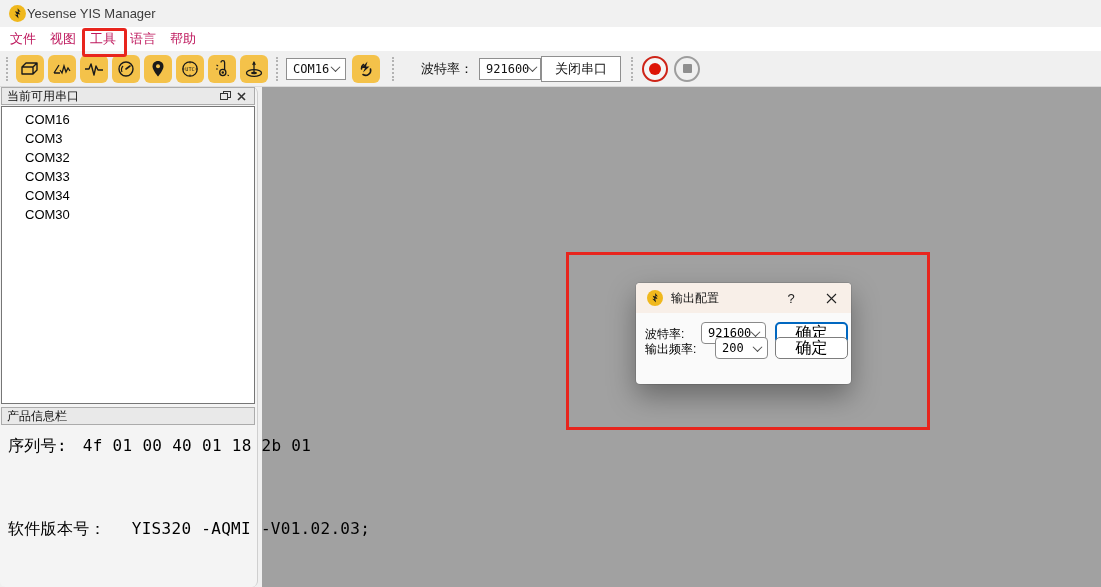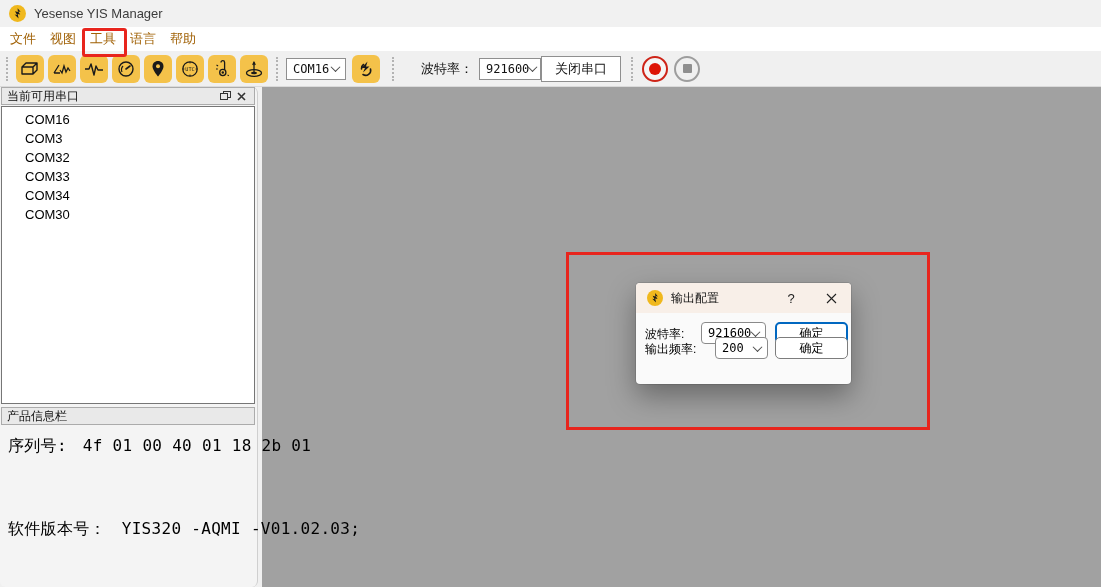--- a/index.html
+++ b/index.html
@@ -5,24 +5,24 @@
   html,body{margin:0;padding:0;}
   body{
     width:1101px;height:587px;position:relative;overflow:hidden;
     background:#f0f0f0;font-family:"Liberation Sans",sans-serif;
     -webkit-font-smoothing:antialiased;
   }
   
   .titlebar{position:absolute;left:0;top:0;right:0;height:27px;background:#f1f1f1;
     display:flex;align-items:center;padding-left:9px;box-sizing:border-box;}
   .app-icon{width:17px;height:17px;flex:0 0 auto;}
-  .app-title{margin-left:8px;font-size:13px;color:#3c3c3c;}
+  .app-title{margin-left:1px;font-size:13px;color:#3c3c3c;}
   
   .menubar{position:absolute;left:0;top:27px;right:0;height:24px;background:#ffffff;
-    display:flex;align-items:center;font-size:13px;color:#a16207;}
+    display:flex;align-items:center;font-size:13px;color:#be185d;}
   .menu-item{padding:2px 6px;margin-right:2px;}
   .menu-item:first-child{margin-left:4px;}
   .tool-redbox{position:absolute;left:82px;top:28px;width:39px;height:23px;
     border:3px solid #e8251d;border-radius:3px;z-index:6;pointer-events:none;}
   
   .toolbar{position:absolute;left:0;top:51px;right:0;height:36px;background:#f0f0f0;
     display:flex;align-items:center;border-bottom:1px solid #dadada;box-sizing:border-box;}
   .tb-handle{height:24px;border-left:2px dotted #b3b3b3;margin:0 6px;}
   .tb-btn{width:28px;height:28px;background:#f4c24a;border-radius:6px;margin:0 2px;
     display:flex;align-items:center;justify-content:center;flex:0 0 auto;}
@@ -77,21 +77,21 @@
   .drow{position:absolute;left:9px;right:9px;height:22px;}
   .drow1{top:9px;} .drow2{top:24px;}
   .dlabel{position:absolute;left:0;top:4px;font-size:12px;color:#000;}
   .dcombo{position:absolute;top:0;height:22px;background:#fff;border:1px solid #8a8a8a;
     border-radius:4px;display:flex;align-items:center;box-sizing:border-box;
     font-family:"DejaVu Sans Mono",monospace;font-size:12px;padding:0 6px;}
   .dcombo1{left:56px;width:65px;}
   .dcombo2{left:70px;width:53px;}
   .dbtn{position:absolute;left:130px;top:0;width:73px;height:22px;background:#fff;
     border:1px solid #7d7d7d;border-radius:5px;display:flex;align-items:center;
-    justify-content:center;font-size:12px;color:#000;box-sizing:border-box;}
+    justify-content:center;font-size:16px;color:#000;box-sizing:border-box;}
   .dbtn.primary{border:2px solid #0067c0;}
 </style>
 </head>
 <body>
 
 <div class="titlebar">
   <svg class="app-icon" viewBox="0 0 17 17">
     <circle cx="8.5" cy="8.5" r="8.5" fill="#f0b81d"></circle>
     <path d="M8.6 3.2 L11.6 6.8 L9.2 6.4 L11.2 9.6 L8.7 9.0 L9.6 13.4 L5.6 9.4 L8.1 9.9 L6.0 6.2 L8.9 7.0 Z" fill="#1a1a1a"></path>
   </svg>
@@ -226,21 +226,21 @@
   <div class="dock-header info-header-pos">
     <span>产品信息栏</span>
   </div>
 
   <div class="info-row serial-pos">
     <span>序列号:</span>
     <span style="margin-left:6px;">4f 01 00 40 01 18 2b 01</span>
   </div>
   <div class="info-row version-pos">
     <span>软件版本号：</span>
-    <span style="margin-left:6px;">YIS320 -AQMI -V01.02.03;</span>
+    <span style="margin-left:16px;">YIS320 -AQMI -V01.02.03;</span>
   </div>
 </div>
 
 <div class="red-rect"></div>
 
 <div class="dialog">
   <div class="dialog-titlebar">
     <svg class="dialog-icon" viewBox="0 0 17 17">
       <circle cx="8.5" cy="8.5" r="8.5" fill="#f0b81d"></circle>
       <path d="M8.6 3.2 L11.6 6.8 L9.2 6.4 L11.2 9.6 L8.7 9.0 L9.6 13.4 L5.6 9.4 L8.1 9.9 L6.0 6.2 L8.9 7.0 Z" fill="#1a1a1a"></path>

